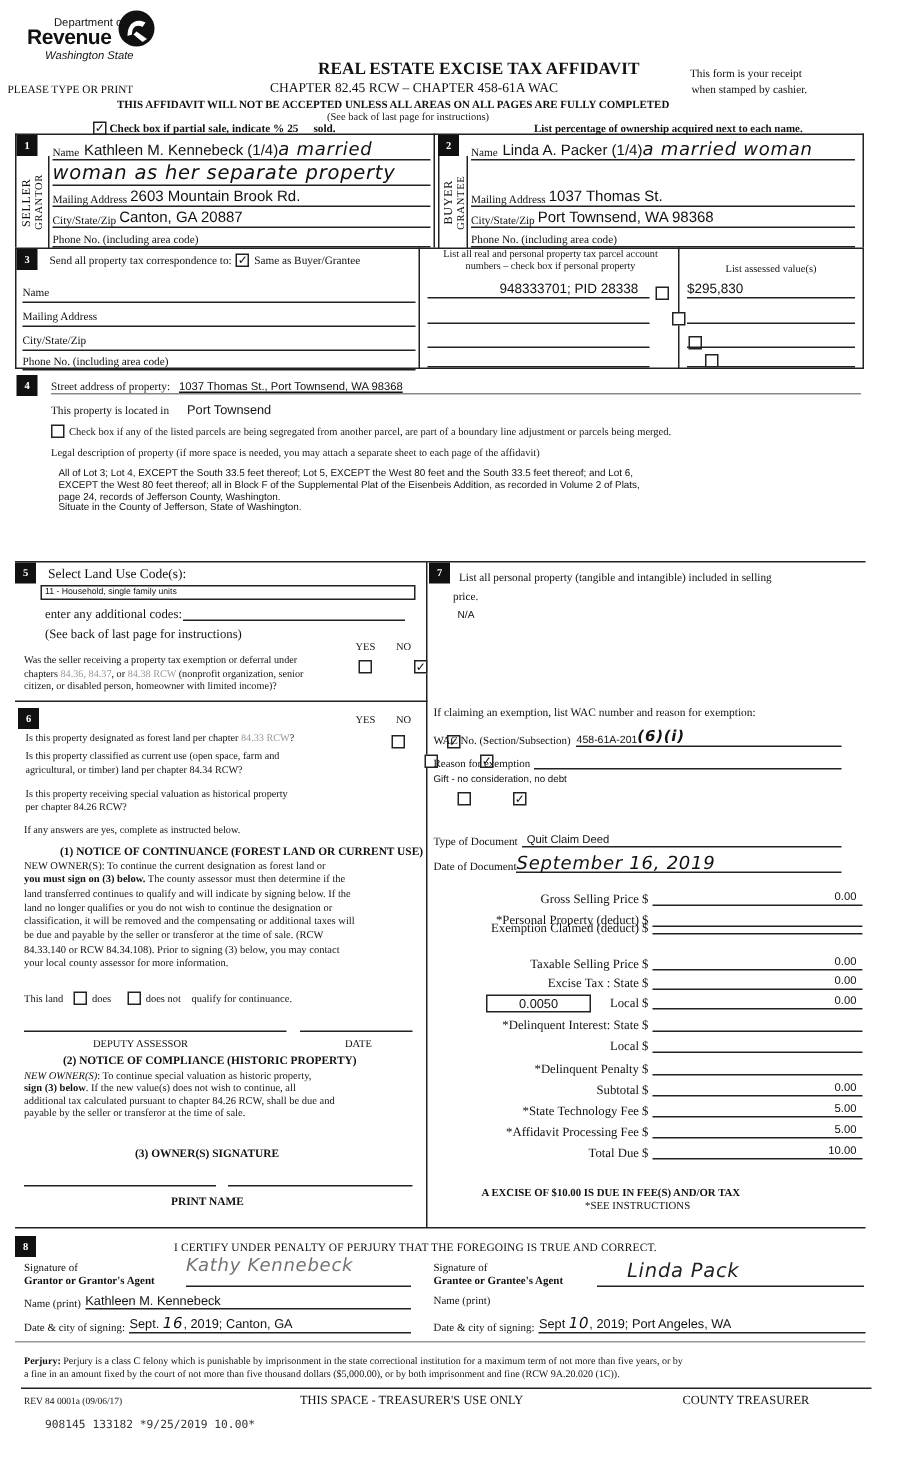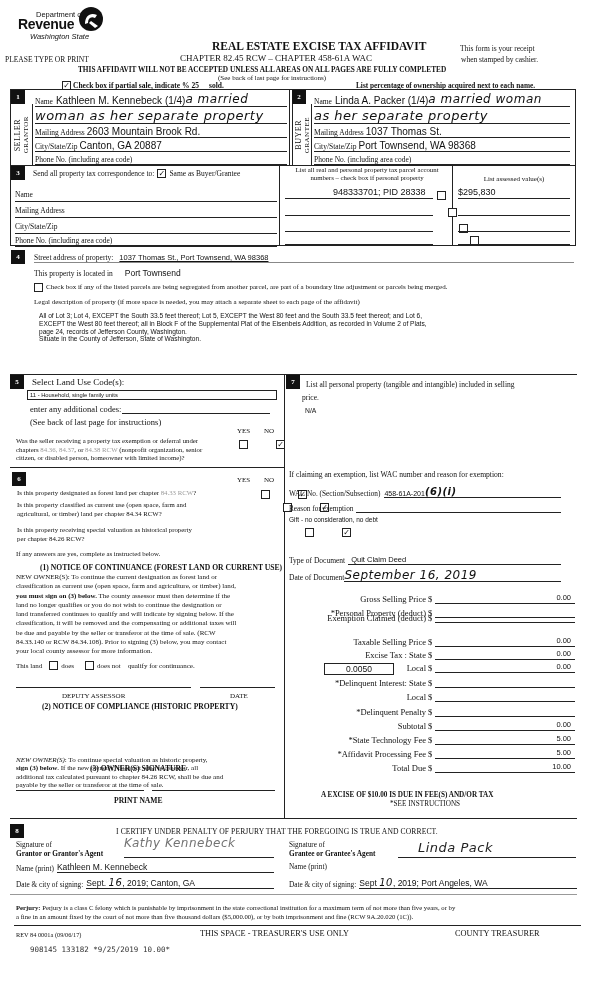--- a/index.html
+++ b/index.html
@@ -85,21 +85,20 @@
   <div class="abs num" style="left:2px;top:0;">2</div>
   <div class="abs" style="left:2px;top:14px;width:20px;height:62px;border-right:1px solid #222;border-left:1px solid #222;display:flex;justify-content:center;align-items:center;">
     <div class="vlabel">BUYER</div>
     <div class="vlabel" style="font-size:7px;">GRANTEE</div>
   </div>
   <div class="abs line" style="left:24px;top:3px;width:256px;height:14px;display:flex;align-items:flex-end;">
     <span class="lbl">Name</span>
     <span class="fill" style="margin-left:3px;">Linda A. Packer (1/4)</span>
     <span class="hand" style="font-size:12px;">a married woman</span>
   </div>
-  <div class="abs line hand" style="left:24px;top:18px;width:256px;height:16px;font-size:13px;">as her separate property</div>
   <div class="abs line" style="left:24px;top:35px;width:256px;height:13px;display:flex;align-items:flex-end;">
     <span class="lbl">Mailing Address</span>
     <span class="fill" style="margin-left:2px;">1037 Thomas St.</span>
   </div>
   <div class="abs line" style="left:24px;top:49px;width:256px;height:13px;display:flex;align-items:flex-end;">
     <span class="lbl">City/State/Zip</span>
     <span class="fill" style="margin-left:2px;">Port Townsend, WA 98368</span>
   </div>
   <div class="abs line" style="left:24px;top:63px;width:256px;height:12px;display:flex;align-items:flex-end;">
     <span class="lbl">Phone No. (including area code)</span>
@@ -143,21 +142,21 @@
 
 <div class="abs num" style="left:11px;top:250px;">4</div>
 <div class="abs" style="left:34px;top:252px;width:540px;height:11px;border-bottom:1px solid #888;display:flex;align-items:flex-end;font-size:7.5px;">
   <span>Street address of property:</span>
   <span class="sans" style="margin-left:6px;font-size:7.5px;text-decoration:underline;">1037 Thomas St., Port Townsend, WA 98368</span>
 </div>
 <div class="abs" style="left:34px;top:268px;display:flex;align-items:center;font-size:7.5px;">
   <span>This property is located in</span>
   <span class="sans" style="margin-left:12px;font-size:8.5px;">Port Townsend</span>
 </div>
-<div class="abs" style="left:34px;top:283px;display:flex;gap:3px;font-size:7px;">
+<div class="abs" style="left:34px;top:283px;display:flex;align-items:center;gap:3px;font-size:7px;">
   <span class="cb"></span>
   <span>Check box if any of the listed parcels are being segregated from another parcel, are part of a boundary line adjustment or parcels being merged.</span>
 </div>
 <div class="abs" style="left:34px;top:298px;font-size:7px;">Legal description of property (if more space is needed, you may attach a separate sheet to each page of the affidavit)</div>
 <div class="abs sans" style="left:39px;top:312px;font-size:6.6px;line-height:7.8px;">
   <div>All of Lot 3; Lot 4, EXCEPT the South 33.5 feet thereof; Lot 5, EXCEPT the West 80 feet and the South 33.5 feet thereof; and Lot 6,</div>
   <div>EXCEPT the West 80 feet thereof; all in Block F of the Supplemental Plat of the Eisenbeis Addition, as recorded in Volume 2 of Plats,</div>
   <div>page 24, records of Jefferson County, Washington.</div>
   <div>Situate in the County of Jefferson, State of Washington.</div>
 </div>
@@ -208,46 +207,45 @@
   <div>Is this property receiving special valuation as historical property</div>
   <div>per chapter 84.26 RCW?</div>
 </div>
 <span class="abs cb" style="left:239px;top:527px;"></span>
 <span class="abs cb" style="left:265px;top:527px;">✓</span>
 
 <div class="abs" style="left:16px;top:550px;font-size:6.8px;">If any answers are yes, complete as instructed below.</div>
 <div class="abs bold" style="left:16px;top:563px;font-size:7.6px;padding-left:24px;">(1) NOTICE OF CONTINUANCE (FOREST LAND OR CURRENT USE)</div>
 <div class="abs" style="left:16px;top:573px;width:266px;font-size:7px;line-height:9.3px;">
   <div>NEW OWNER(S): To continue the current designation as forest land or</div>
-  <div>classification as current use (open space, farm and agriculture, or timber) land,</div>
   <div><span class="bold">you must sign on (3) below.</span><span> The county assessor must then determine if the</span></div>
+  <div>land transferred continues to qualify and will indicate by signing below. If the</div>
   <div>land no longer qualifies or you do not wish to continue the designation or</div>
-  <div>land transferred continues to qualify and will indicate by signing below. If the</div>
   <div>classification, it will be removed and the compensating or additional taxes will</div>
   <div>be due and payable by the seller or transferor at the time of sale. (RCW</div>
   <div>84.33.140 or RCW 84.34.108). Prior to signing (3) below, you may contact</div>
   <div>your local county assessor for more information.</div>
 </div>
 <div class="abs" style="left:16px;top:661px;font-size:7px;display:flex;align-items:center;gap:3px;">
   <span>This land</span>
   <span class="cb" style="margin-left:4px;"></span>
   <span>does</span>
   <span class="cb" style="margin-left:8px;"></span>
   <span>does not</span>
   <span style="margin-left:4px;">qualify for continuance.</span>
 </div>
 <div class="abs line" style="left:16px;top:687px;width:175px;"></div>
 <div class="abs line" style="left:200px;top:687px;width:75px;"></div>
 <div class="abs" style="left:62px;top:692px;font-size:7px;">DEPUTY ASSESSOR</div>
 <div class="abs" style="left:230px;top:692px;font-size:7px;">DATE</div>
 
 <div class="abs bold" style="left:42px;top:702px;font-size:7.6px;">(2) NOTICE OF COMPLIANCE (HISTORIC PROPERTY)</div>
-<div class="abs" style="left:16px;top:713px;width:266px;font-size:7px;line-height:8.4px;margin-top:43px;">
+<div class="abs" style="left:16px;top:713px;width:266px;font-size:7px;line-height:8.4px;">
   <div><span style="font-style:italic;">NEW OWNER(S)</span><span>: To continue special valuation as historic property,</span></div>
-  <div><span class="bold">sign (3) below</span><span>. If the new owner(s) does not wish to assessor, all</span></div>
+  <div><span class="bold">sign (3) below</span><span>. If the new value(s) does not wish to continue, all</span></div>
   <div>additional tax calculated pursuant to chapter 84.26 RCW, shall be due and</div>
   <div>payable by the seller or transferor at the time of sale.</div>
 </div>
 <div class="abs bold" style="left:90px;top:764px;font-size:7.6px;">(3) OWNER(S) SIGNATURE</div>
 <div class="abs line" style="left:16px;top:790px;width:128px;"></div>
 <div class="abs line" style="left:152px;top:790px;width:123px;"></div>
 <div class="abs bold" style="left:114px;top:796px;font-size:7.6px;">PRINT NAME</div>
 
 
 <div class="abs num" style="left:286px;top:375px;">7</div>

